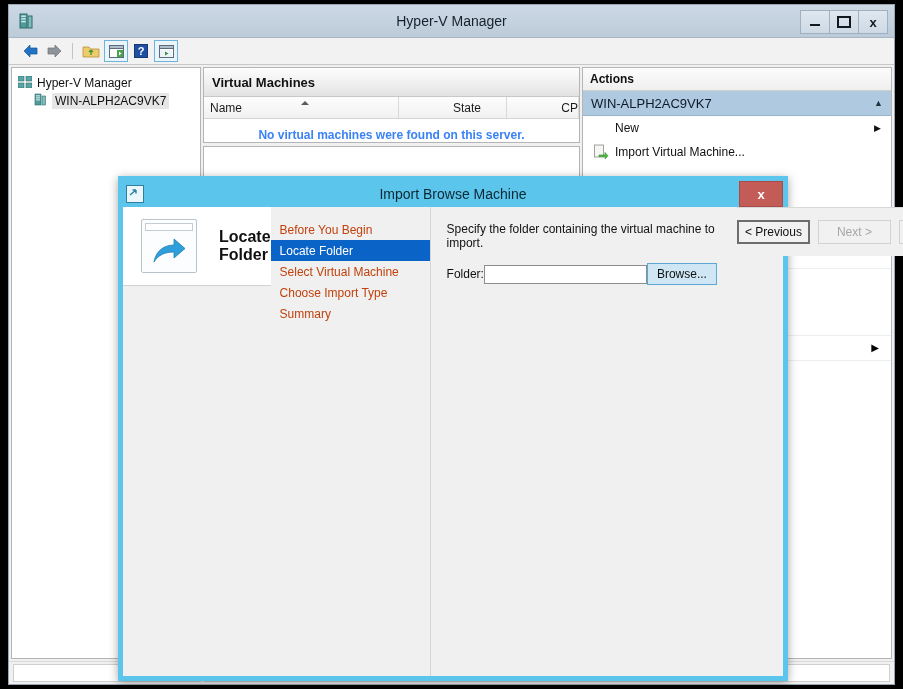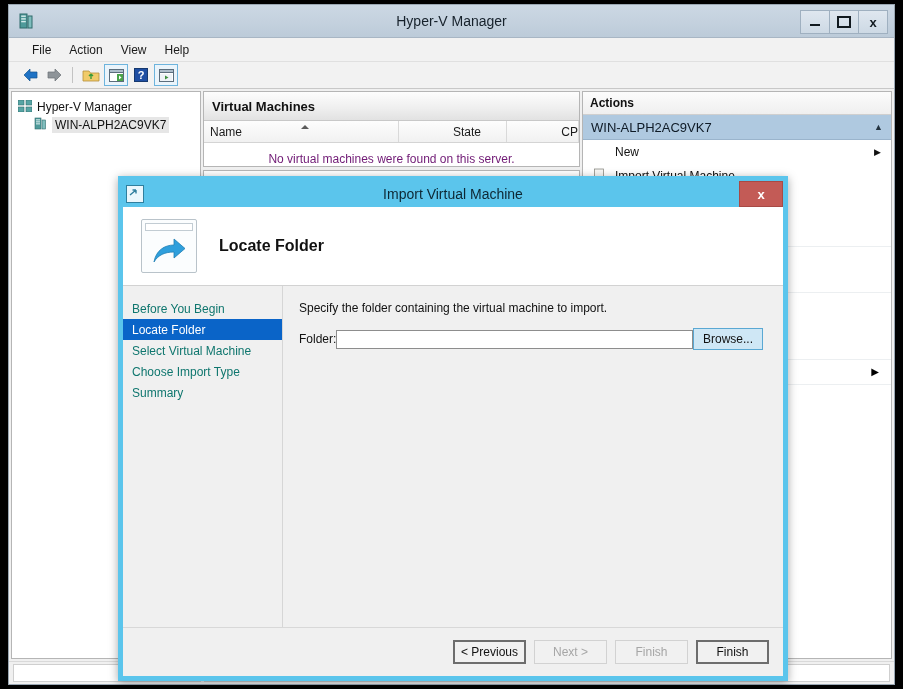--- a/index.html
+++ b/index.html
@@ -108,21 +108,21 @@
     display:flex;align-items:center;padding-left:6px;
     border-right:1px solid #d9d9d9;position:relative;box-sizing:border-box;
   }
   .col .sortarrow{
     position:absolute;left:50%;top:4px;
     width:0;height:0;border-left:4px solid transparent;border-right:4px solid transparent;
     border-bottom:4px solid #5b5b5b;
   }
   .empty-msg{
     flex:1 1 auto;display:flex;align-items:flex-start;justify-content:center;
-    padding-top:9px;font-size:12px;color:#701a75;
+    padding-top:9px;font-size:12px;color:#3b82f6;font-weight:bold;
   }
   #vm-panel{flex:0 0 72px;}
   #lower-panel{flex:1 1 auto;margin-top:3px;border:1px solid #b5b5b5;background:#fff;}
 
   
   #actions-pane{
     width:310px;flex:0 0 310px;background:#fff;
     border:1px solid #b5b5b5;box-sizing:border-box;
     display:flex;flex-direction:column;
   }
@@ -180,21 +180,21 @@
     position:absolute;left:0;right:0;text-align:center;
     font-size:14px;color:#0d2733;pointer-events:none;
   }
   #dlg-close{
     margin-left:auto;width:42px;height:24px;
     background:#c35b56;border:1px solid #a84a45;
     display:flex;align-items:center;justify-content:center;
     color:#fff;font-weight:bold;font-size:13px;
   }
   #dlg-body{
-    flex:1 1 auto;background:#f0f0f0;display:flex;flex-direction:column;min-height:0;
+    flex:1 1 auto;background:#f0f0f0;display:flex;flex-direction:row;min-height:0;
   }
   #dlg-banner{
     height:78px;flex:0 0 78px;background:#fff;
     border-bottom:1px solid #d2d2d2;
     display:flex;align-items:center;padding-left:18px;
   }
   #dlg-banner .banner-icon{
     width:56px;height:54px;flex:0 0 56px;position:relative;
     border:1px solid #b9c3ca;background:#fbfdfe;
     border-radius:2px;box-sizing:border-box;
@@ -210,21 +210,21 @@
   #dlg-banner .banner-title{
     margin-left:22px;font-size:16px;font-weight:bold;color:#111;
   }
   #dlg-main{flex:1 1 auto;display:flex;min-height:0;}
   #dlg-steps{
     width:160px;flex:0 0 160px;border-right:1px solid #d6d6d6;
     padding-top:12px;box-sizing:border-box;
   }
   .step{
     height:21px;display:flex;align-items:center;padding-left:9px;
-    font-size:12px;color:#0f766e;
+    font-size:12px;color:#c2410c;
   }
   .step.active{background:#0a64c8;color:#fff;}
   #dlg-content{flex:1 1 auto;padding:15px 20px 0 16px;box-sizing:border-box;}
   .content-line{font-size:12px;color:#111;margin-bottom:13px;}
   .folder-row{display:flex;align-items:center;}
   .folder-row label{font-size:12px;color:#111;}
   .folder-input{
     flex:1 1 auto;height:19px;border:1px solid #8d8d8d;background:#fff;
     box-sizing:border-box;font-family:"Liberation Sans",sans-serif;font-size:12px;
     padding:0 3px;color:#111;outline:none;
@@ -270,26 +270,20 @@
         <div class="win-btn min">
             <span></span>
           </div>
         <div class="win-btn max">
             <span></span>
           </div>
         <div class="win-btn close">x</div>
       </div>
     </div>
 
-    <div id="menubar">
-      <div class="menu-item">File</div>
-      <div class="menu-item">Action</div>
-      <div class="menu-item">View</div>
-      <div class="menu-item">Help</div>
-    </div>
 
     <div id="toolbar">
       <div class="tb-btn">
         <svg width="17" height="14" viewBox="0 0 17 14">
           <path d="M8 1 L2 7 L8 13 L8 10 L15 10 L15 4 L8 4 Z" fill="#1f72c4" stroke="#14558f" stroke-width="0.7"></path>
         </svg>
       </div>
       <div class="tb-btn">
         <svg width="17" height="14" viewBox="0 0 17 14">
           <path d="M9 1 L15 7 L9 13 L9 10 L2 10 L2 4 L9 4 Z" fill="#8e9499" stroke="#6b7176" stroke-width="0.7"></path>
@@ -410,21 +404,21 @@
     </div>
   </div>
 
   <div id="dialog">
     <div id="dlg-titlebar">
       <div class="dlg-icon">
         <svg width="14" height="14" viewBox="0 0 14 14">
           <path d="M3 9 L9 4 M9 4 L5.5 4 M9 4 L9 7.5" stroke="#2f7f9e" stroke-width="1.4" fill="none"></path>
         </svg>
       </div>
-      <div class="dlg-title">Import Virtual Machine</div>
+      <div class="dlg-title">Import Browse Machine</div>
       <div id="dlg-close">x</div>
     </div>
 
     <div id="dlg-body">
       <div id="dlg-banner">
         <div class="banner-icon">
           <div class="titlestrip"></div>
           <div class="arrowwrap">
             <svg width="38" height="30" viewBox="0 0 38 30">
               <path d="M4 25 C6 13, 15 8, 24 8 L24 2 L35 11.5 L24 21 L24 15 C15 15, 8 18, 4 25 Z" fill="#2f9fdc" stroke="#1f7fb4" stroke-width="0.8" stroke-linejoin="round"></path>

